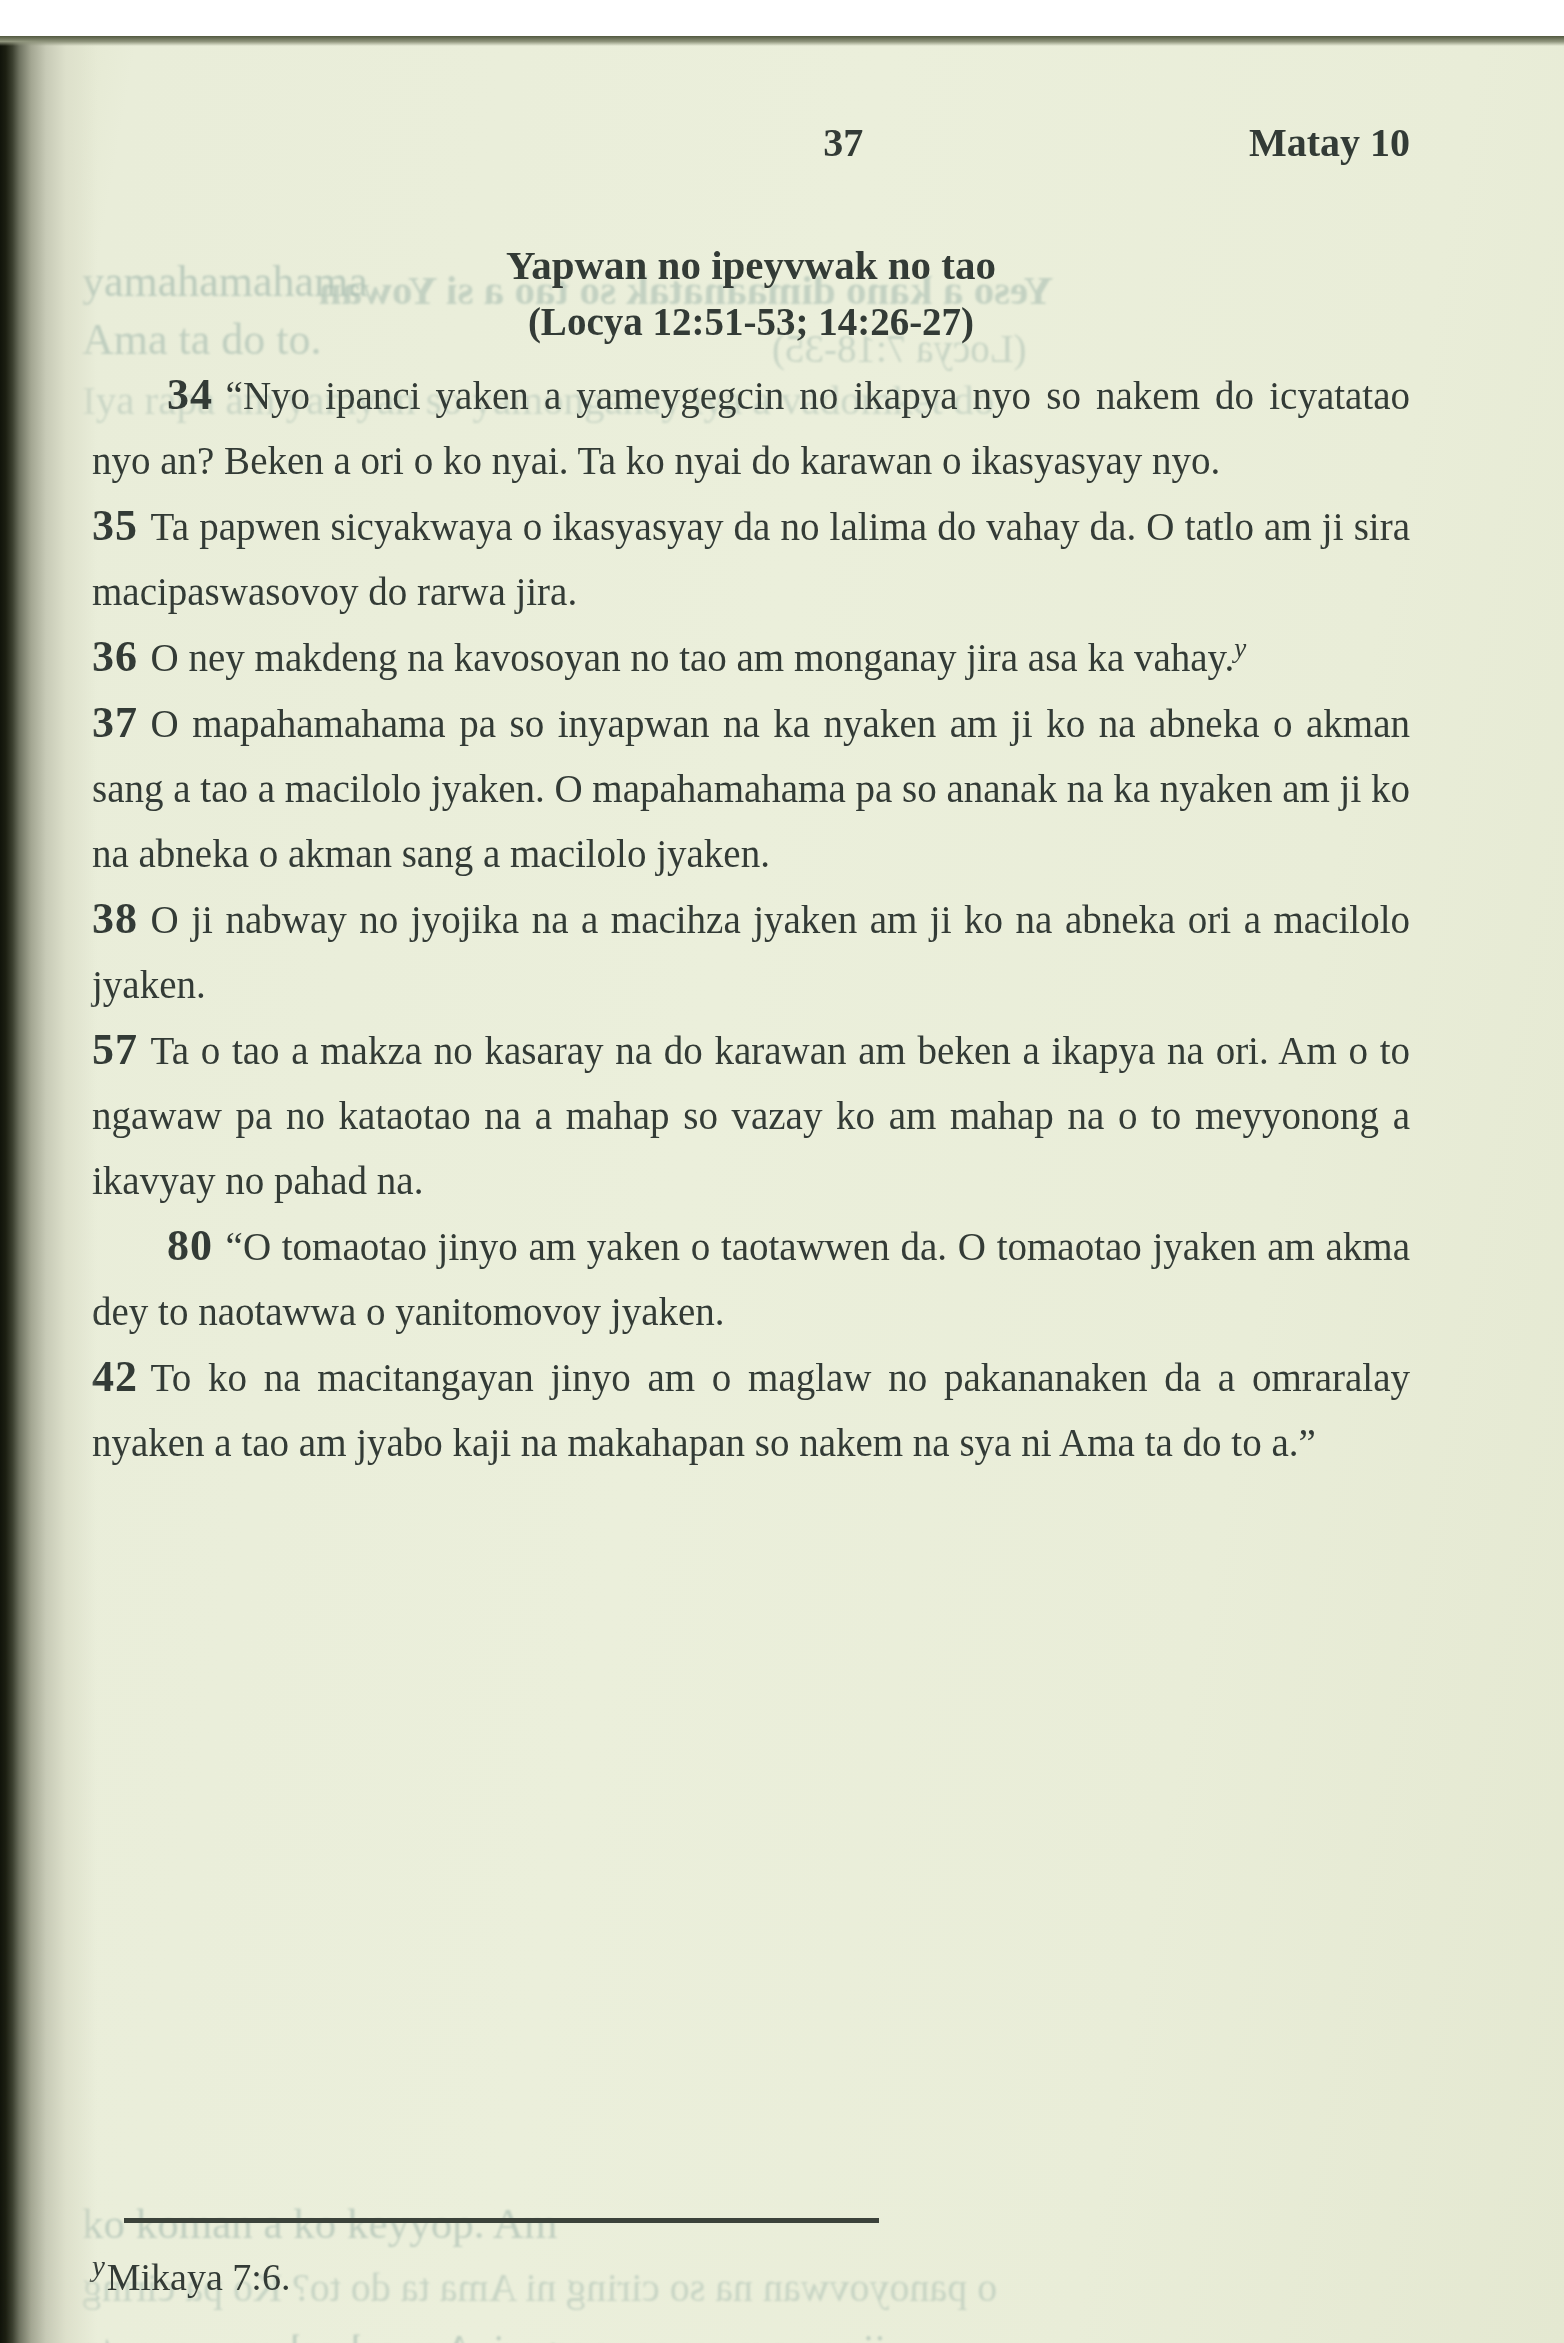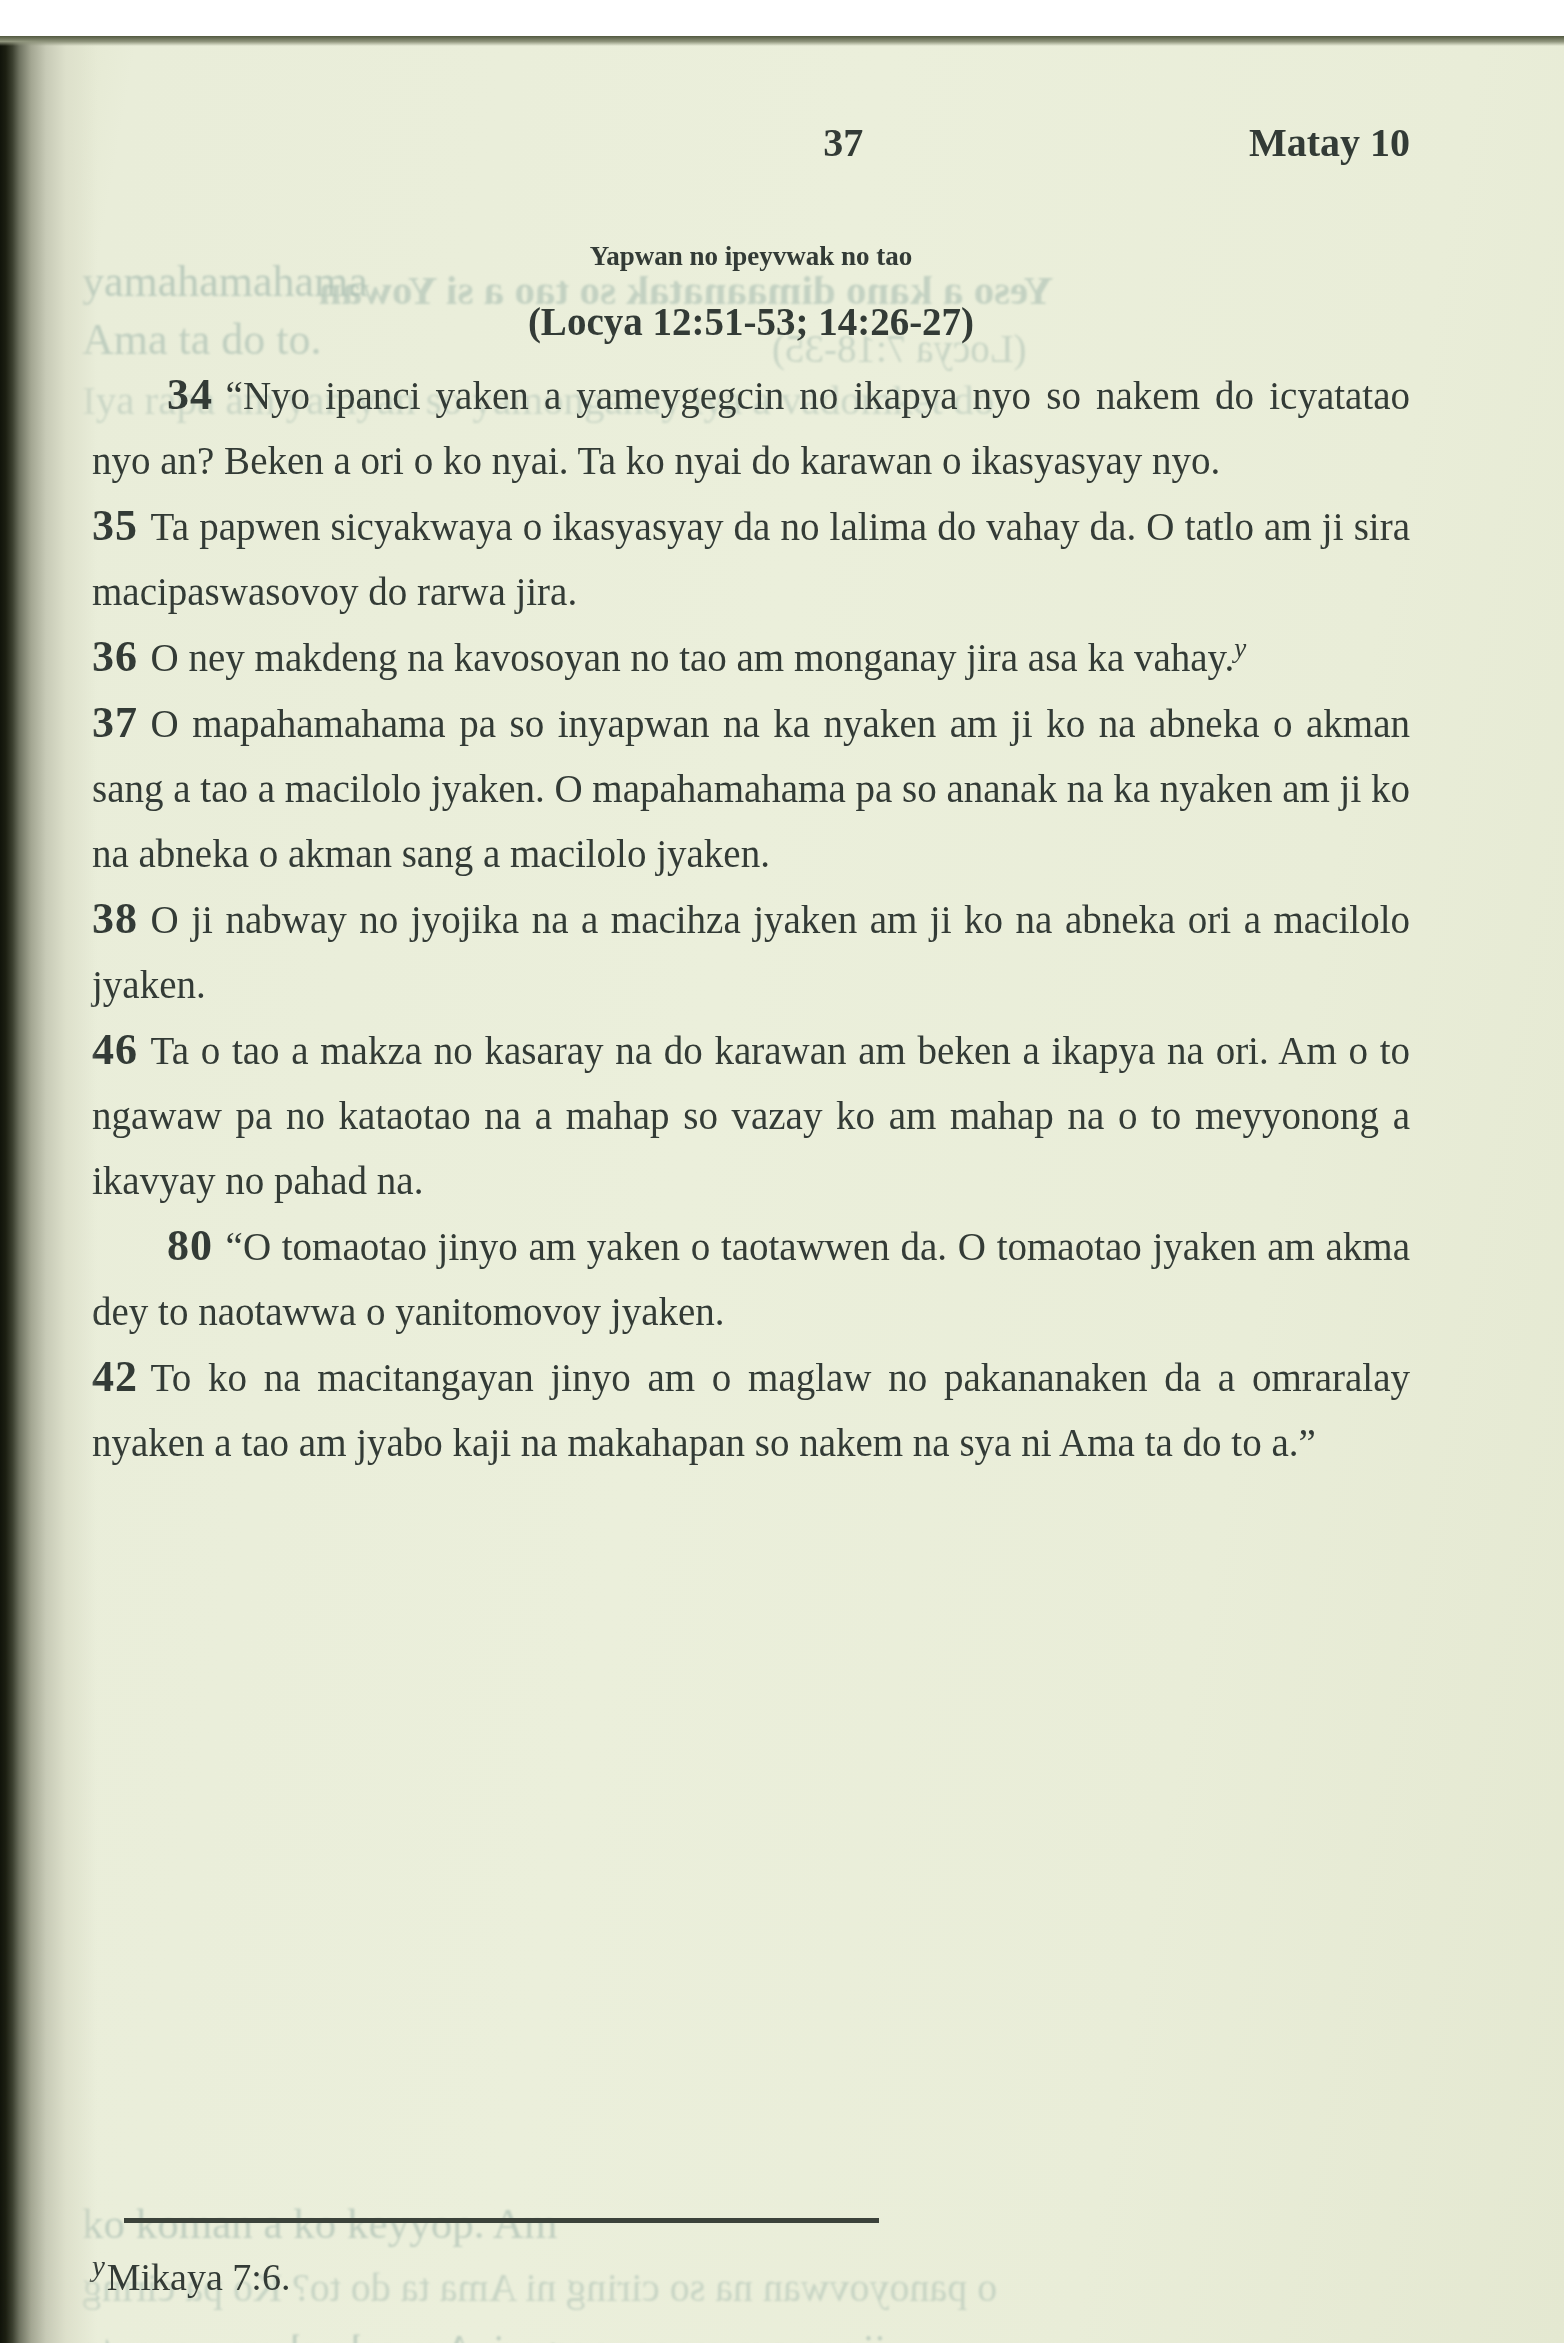--- a/index.html
+++ b/index.html
@@ -45,21 +45,21 @@
     font-weight:bold;font-size:40px;
   }
   .running-head .pageno{
     position:absolute;left:57%;transform:translateX(-50%);
   }
   .running-head .bookref{
     position:absolute;right:0;
   }
   .section-title{
     position:absolute;top:205px;left:92px;right:154px;
-    text-align:center;font-weight:bold;font-size:27px;margin:0;
+    text-align:center;font-weight:bold;font-size:41px;margin:0;
   }
   .section-refs{
     position:absolute;top:263px;left:92px;right:154px;
     text-align:center;font-size:39px;font-weight:bold;
   }
   .verse-block{
     position:absolute;top:326px;left:92px;width:1318px;
     font-size:39px;line-height:65px;
   }
   .verse{
@@ -124,21 +124,21 @@
     <h1 class="section-title">Yapwan no ipeyvwak no tao</h1>
 
     <div class="section-refs">(Locya 12:51-53; 14:26-27)</div>
 
     <div class="verse-block">
         <p class="verse indent"><span class="vn">34</span>“Nyo ipanci yaken a yameygegcin no ikapya nyo so nakem do icyatatao nyo an? Beken a ori o ko nyai. Ta ko nyai do karawan o ikasyasyay nyo.</p>
         <p class="verse"><span class="vn">35</span>Ta papwen sicyakwaya o ikasyasyay da no lalima do vahay da. O tatlo am ji sira macipaswasovoy do rarwa jira.</p>
         <p class="verse"><span class="vn">36</span>O ney makdeng na kavosoyan no tao am monganay jira asa ka vahay.<i class="fnref">y</i></p>
         <p class="verse"><span class="vn">37</span>O mapahamahama pa so inyapwan na ka nyaken am ji ko na abneka o akman sang a tao a macilolo jyaken. O mapahamahama pa so ananak na ka nyaken am ji ko na abneka o akman sang a macilolo jyaken.</p>
         <p class="verse"><span class="vn">38</span>O ji nabway no jyojika na a macihza jyaken am ji ko na abneka ori a macilolo jyaken.</p>
-        <p class="verse"><span class="vn">46</span>Ta o tao a makza no kasaray na do karawan am beken a ikapya na ori. Am o to ngawaw pa no kataotao na a mahap so vazay ko am mahap na o to meyyonong a ikavyay no pahad na.</p>
+        <p class="verse"><span class="vn">57</span>Ta o tao a makza no kasaray na do karawan am beken a ikapya na ori. Am o to ngawaw pa no kataotao na a mahap so vazay ko am mahap na o to meyyonong a ikavyay no pahad na.</p>
         <p class="verse indent"><span class="vn">80</span>“O tomaotao jinyo am yaken o taotawwen da. O tomaotao jyaken am akma dey to naotawwa o yanitomovoy jyaken.</p>
         <p class="verse"><span class="vn">42</span>To ko na macitangayan jinyo am o maglaw no pakananaken da a omraralay nyaken a tao am jyabo kaji na makahapan so nakem na sya ni Ama ta do to a.”</p>
       </div>
 
     <div class="footnote-rule"></div>
 
     <div class="footnote"><i class="fn-marker">y</i><span>Mikaya 7:6.</span></div>
 
   </div>
 </div>

